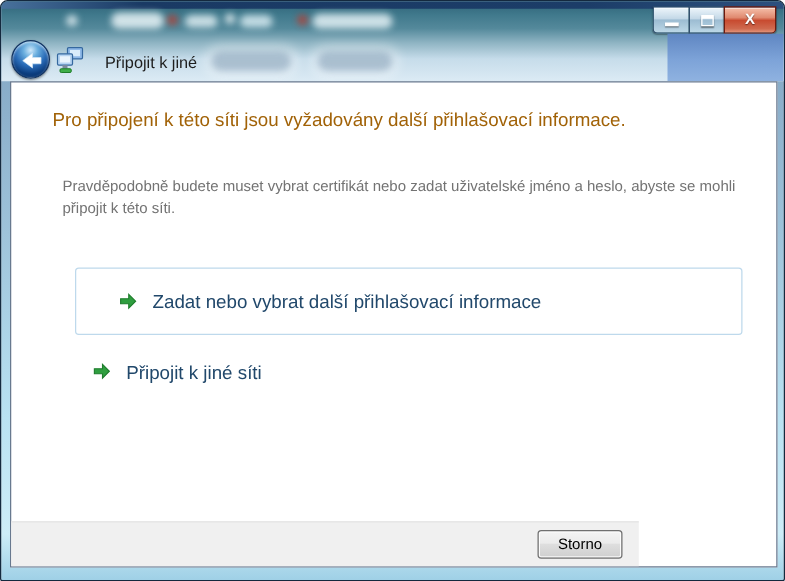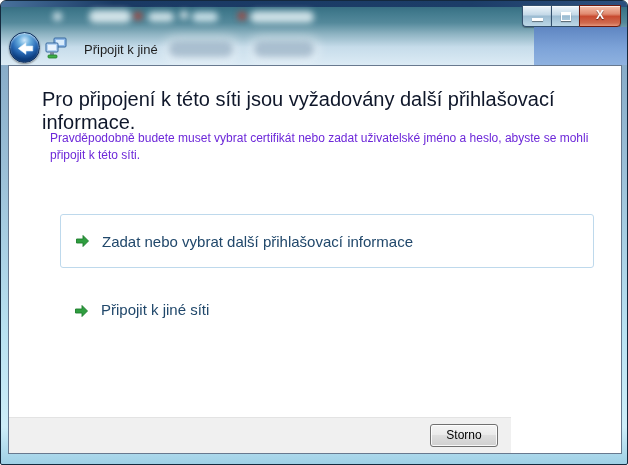--- a/index.html
+++ b/index.html
@@ -65,31 +65,31 @@
     box-shadow:0 0 8px 5px rgba(255,255,255,.55); }
   .nav-tab.t1 { left:168px; width:64px; }
   .nav-tab.t2 { left:253px; width:60px; }
 
   
   .client {
     position:absolute; left:7px; top:64px; width:614px; height:389px;
     border:1px solid #68798f; background:#fff;
   }
   .heading { position:absolute; left:33px; top:22px; width:560px;
-    font-size:20px; color:#0f172a; }
-  .description { position:absolute; left:41px; top:64px; width:545px;
-    font-size:12px; line-height:17px; color:#6d28d9; }
+    font-size:15px; color:#a16207; }
+  .description { position:absolute; left:41px; top:75px; width:545px;
+    font-size:12px; line-height:17px; color:#737373; }
 
   .option-box {
     position:absolute; left:51px; top:148px; width:534px; height:54px;
     border:1px solid #bed9ec; border-radius:3px; background:#fff; cursor:pointer;
-    display:flex; align-items:center;
+    display:flex; align-items:center;padding-left:20px;
   }
   .option-row { position:absolute; left:51px; top:224px; width:534px; height:28px;
-    display:flex; align-items:flex-end; cursor:pointer; }
+    display:flex; align-items:flex-start; cursor:pointer; }
   .opt-arrow { margin-left:14px; flex:0 0 auto; display:block; }
   .opt-label { margin-left:12px; font-size:15px; color:#21486b; }
 
   
   .footer {
     position:absolute; left:0; bottom:0; width:502px; height:36px;
     background:#f0f0f0; border-top:1px solid #e3e3e3;
   }
   .cancel-button {
     position:absolute; right:13px; top:6px; width:68px; height:23px;

